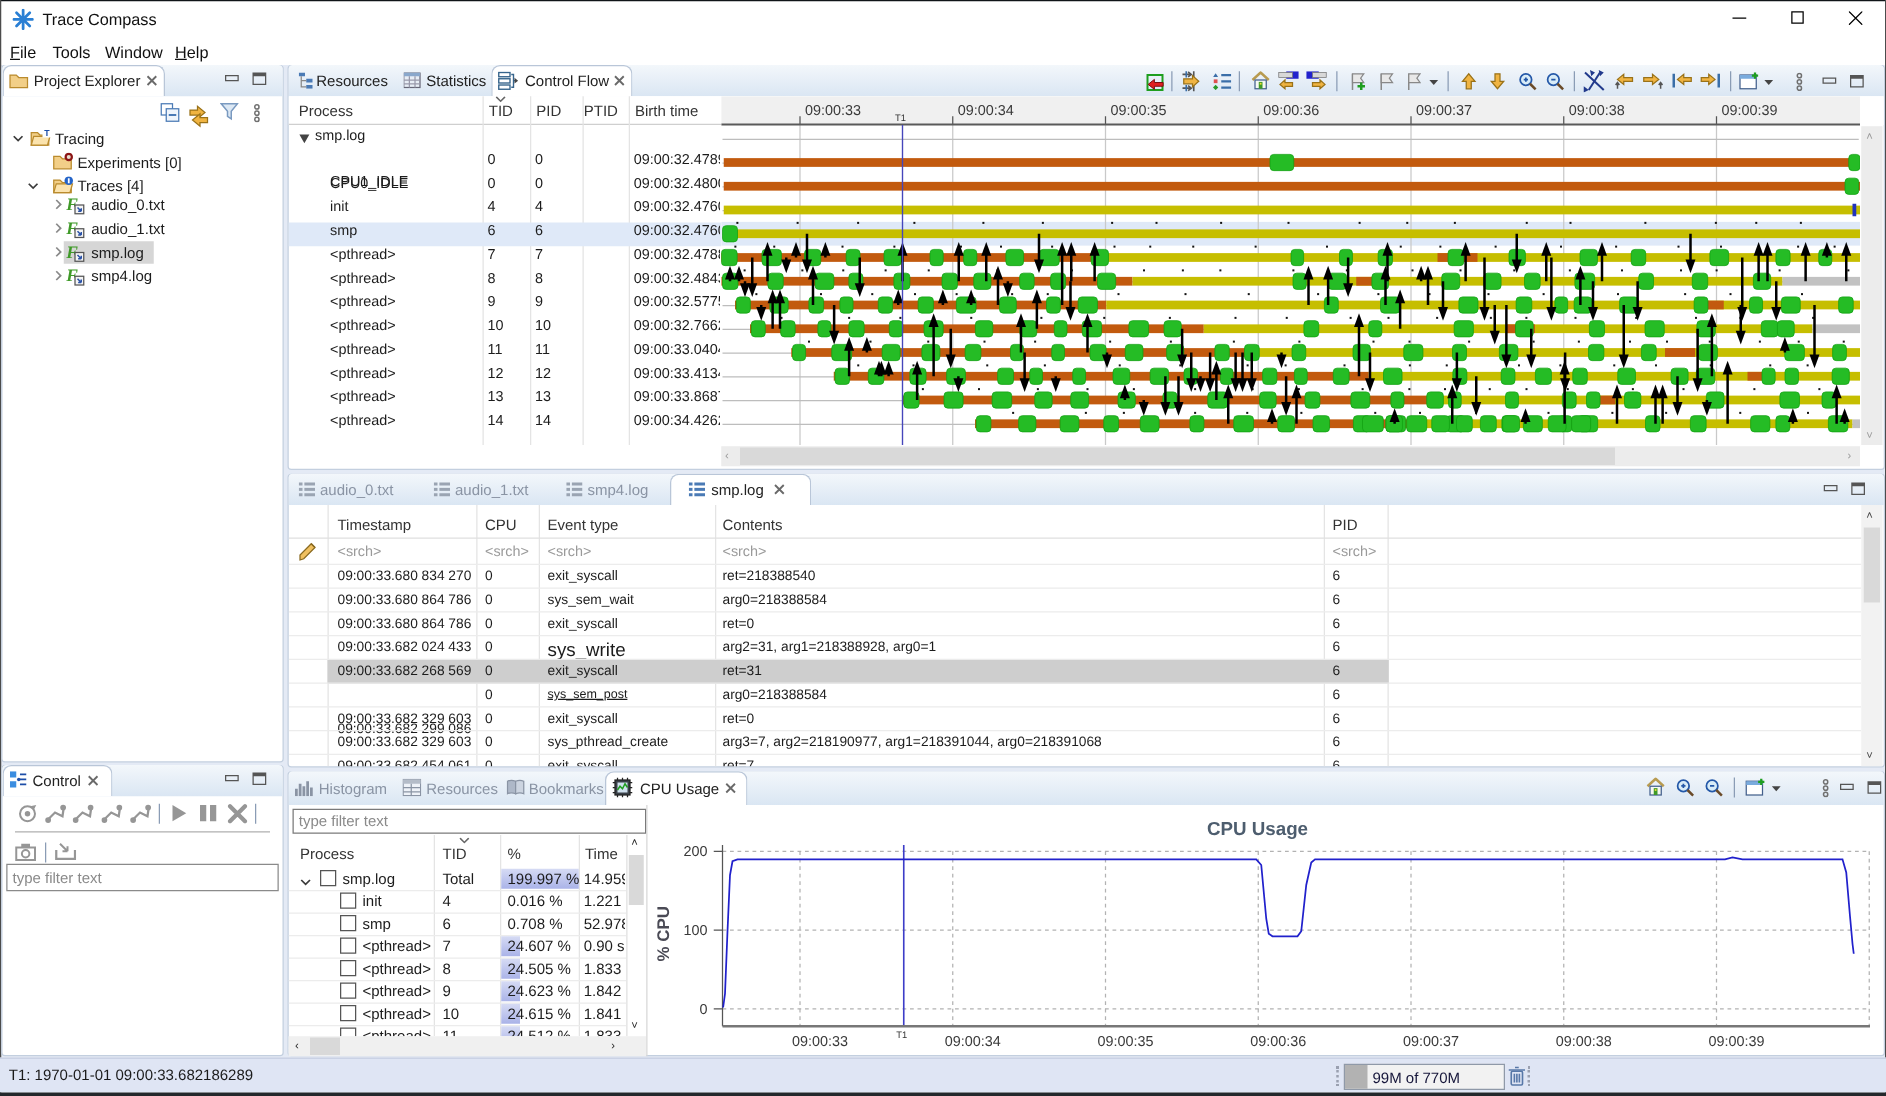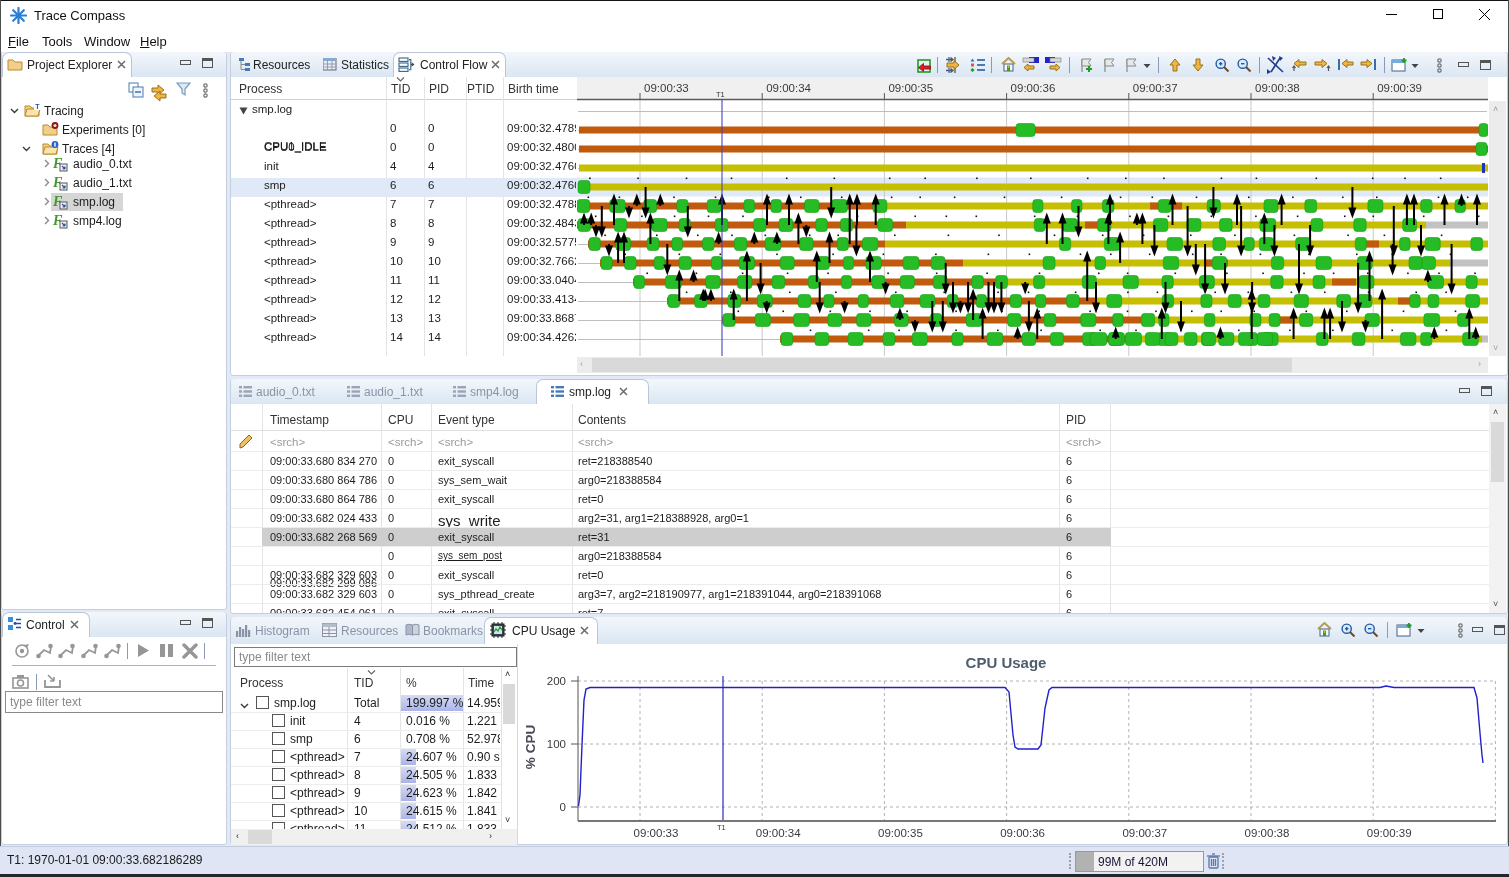--- a/index.html
+++ b/index.html
@@ -42,21 +42,21 @@
 <div class="a" style="left:140px;top:34px;font-size:13px;color:#111;"><u>H</u>elp</div>
 <div class="a" style="left:0;top:52px;width:1509px;height:794px;background:#e4eaf5;"></div>
 <div class="a" style="left:0;top:0;width:1px;height:877px;background:#4c4c4c;"></div>
 <div class="a" style="left:1508px;top:0;width:1px;height:877px;background:#4c4c4c;"></div>
 <div class="a" style="left:0;top:846px;width:1509px;height:28px;background:#dfe5f4;border-top:1px solid #c3cbdf;"></div>
 <div class="a" style="left:7px;top:853px;font-size:12px;color:#1a1a1a;">T1: 1970-01-01 09:00:33.682186289</div>
 <div class="a" style="left:0;top:874px;width:1509px;height:3px;background:#23272b;"></div>
 <div class="a" style="left:1069px;top:853px;width:3px;height:16px;border-left:2px dotted #9aa0b0;"></div>
 <div class="a" style="left:1075px;top:851px;width:129px;height:21px;background:#f2f2f2;border:1px solid #8f99a8;"></div>
 <div class="a" style="left:1076px;top:852px;width:18px;height:19px;background:#b2b2b2;"></div>
-<div class="a" style="left:1098px;top:855px;font-size:12px;color:#16163a;">99M of 420M</div>
+<div class="a" style="left:1098px;top:855px;font-size:12px;color:#16163a;">99M of 770M</div>
 <svg class="a" style="left:1206px;top:852px" width="15" height="18" viewBox="0 0 15 18">
 <g stroke="#5878a8" stroke-width="1.3" fill="none">
 <rect x="3" y="5" width="9" height="11" rx="1"></rect>
       <line x1="1" y1="4" x2="14" y2="4"></line>
 <line x1="5.5" y1="7" x2="5.5" y2="14"></line>
       <line x1="7.5" y1="7" x2="7.5" y2="14"></line>
       <line x1="9.5" y1="7" x2="9.5" y2="14"></line>
 <line x1="6" y1="2" x2="9" y2="2"></line>
     </g>
   </svg>

